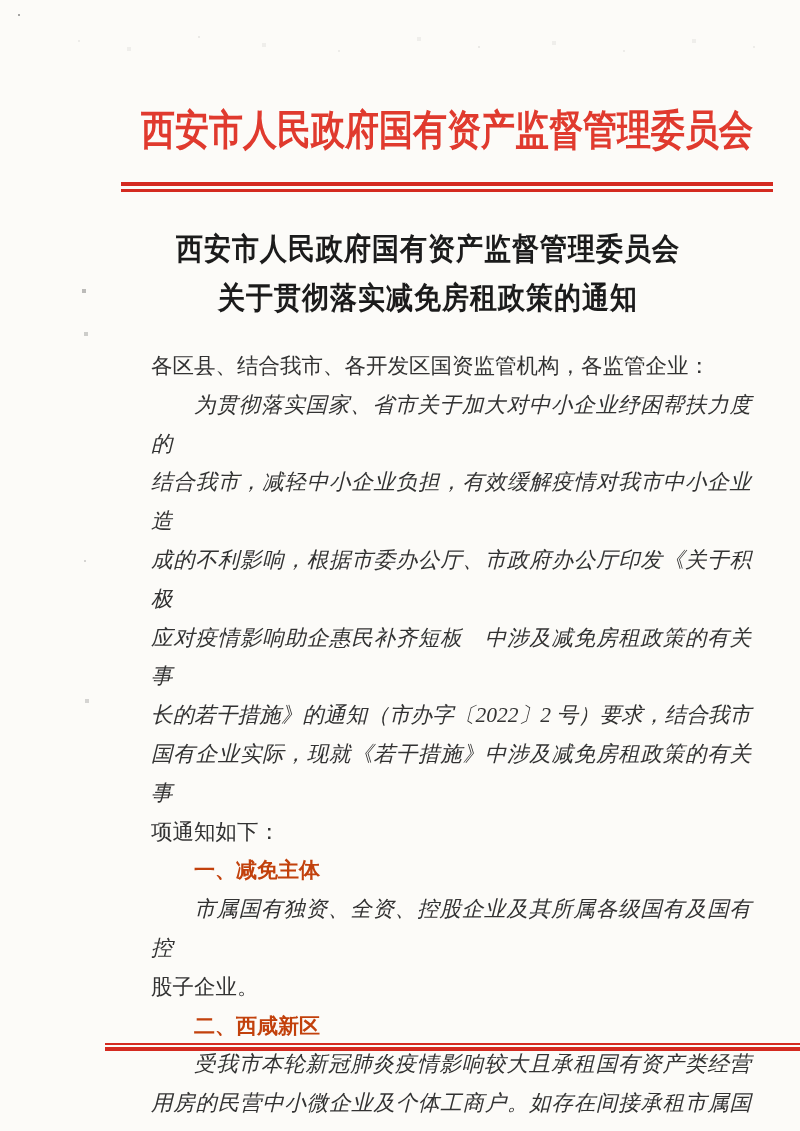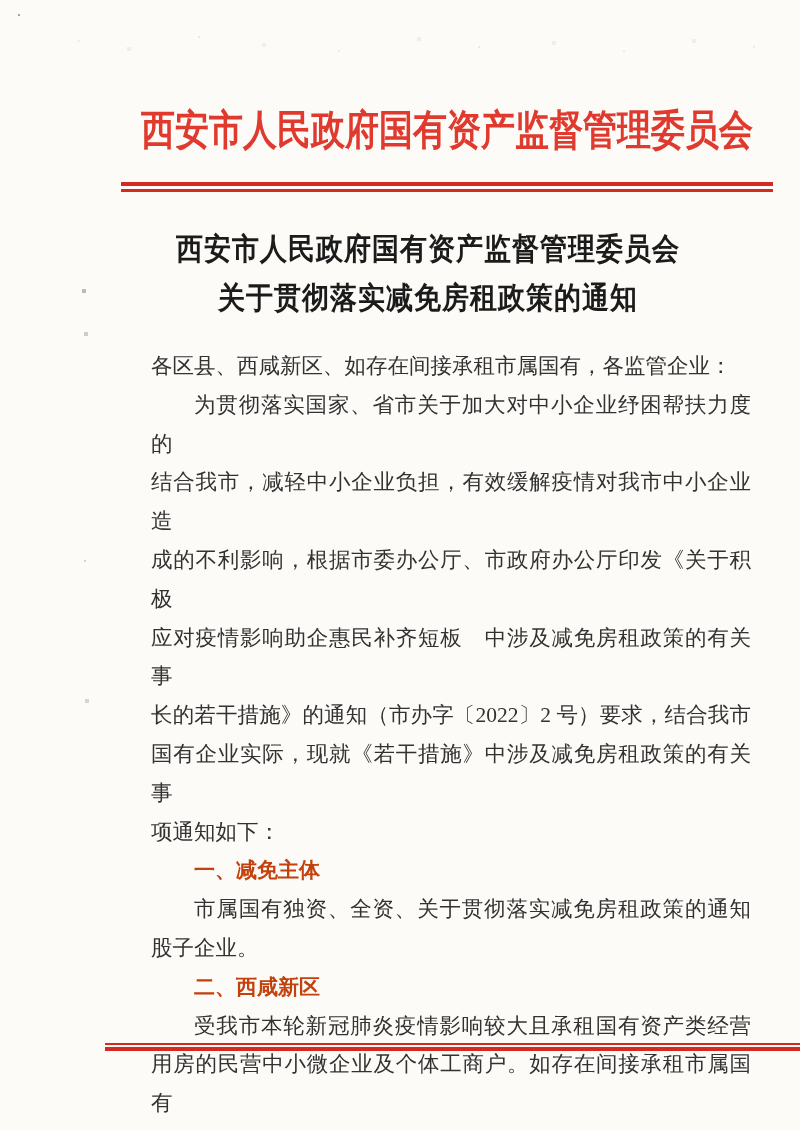--- a/index.html
+++ b/index.html
@@ -73,21 +73,21 @@
     white-space:nowrap;
   }
   .body-text{
     position:absolute;left:143px;top:347px;width:600px;
     color:var(--ink);
     font-size:21.5px;
     line-height:38.8px;
   }
   .body-text .line{min-height:38.8px;white-space:normal;}
   .body-text .indent{text-indent:43px;}
-  .body-text .fill{text-align:justify;text-align-last:justify;}
+  .body-text .fill{text-align:justify;text-align-last:justify;font-style:italic;}
   .body-text .heading{
     text-indent:43px;
     font-family:"Liberation Sans","DejaVu Sans",sans-serif;
     font-weight:bold;
     color:#c2410c;
     font-size:21px;
   }
 </style>
 </head>
 <body>
@@ -105,30 +105,30 @@
     <div class="bar gap"></div>
     <div class="bar thin"></div>
   </div>
 
   <div class="doc-title">
     <div>西安市人民政府国有资产监督管理委员会</div>
     <div>关于贯彻落实减免房租政策的通知</div>
   </div>
 
   <div class="body-text">
-      <div class="line plain">各区县、西咸新区、如存在间接承租市属国有，各监管企业：</div>
+      <div class="line plain">各区县、结合我市、各开发区国资监管机构，各监管企业：</div>
       <div class="line indent fill">为贯彻落实国家、省市关于加大对中小企业纾困帮扶力度的</div>
       <div class="line plain fill">结合我市，减轻中小企业负担，有效缓解疫情对我市中小企业造</div>
       <div class="line plain fill">成的不利影响，根据市委办公厅、市政府办公厅印发《关于积极</div>
       <div class="line plain fill">应对疫情影响助企惠民补齐短板　中涉及减免房租政策的有关事</div>
       <div class="line plain fill">长的若干措施》的通知（市办字〔2022〕2 号）要求，结合我市</div>
       <div class="line plain fill">国有企业实际，现就《若干措施》中涉及减免房租政策的有关事</div>
       <div class="line plain">项通知如下：</div>
       <div class="line heading">一、减免主体</div>
-      <div class="line indent fill">市属国有独资、全资、关于贯彻落实减免房租政策的通知</div>
+      <div class="line indent fill">市属国有独资、全资、控股企业及其所属各级国有及国有控</div>
       <div class="line plain">股子企业。</div>
       <div class="line heading">二、西咸新区</div>
       <div class="line indent fill">受我市本轮新冠肺炎疫情影响较大且承租国有资产类经营</div>
       <div class="line plain fill">用房的民营中小微企业及个体工商户。如存在间接承租市属国有</div>
     </div>
 
   <div class="rule foot-rule">
     <div class="bar thin"></div>
     <div class="bar gap"></div>
     <div class="bar thick"></div>

